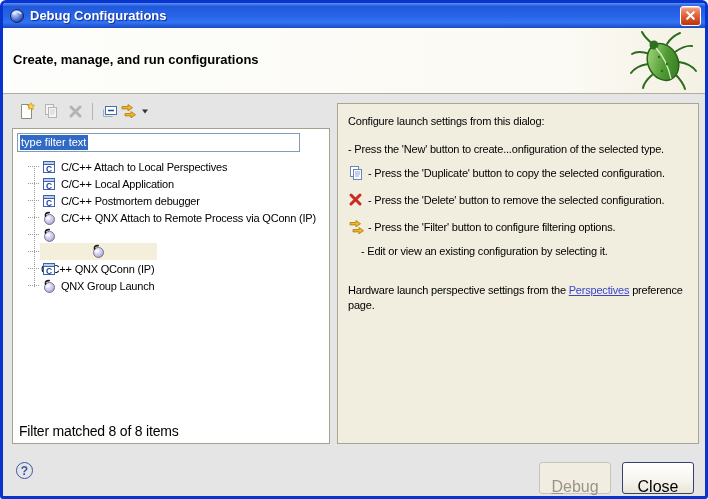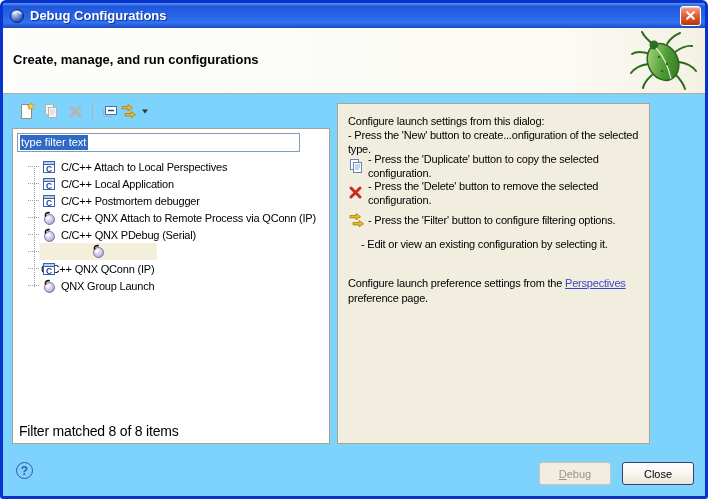--- a/index.html
+++ b/index.html
@@ -1,20 +1,20 @@
 <!DOCTYPE html>
 <html><head>
 <meta charset="utf-8">
 <style>
   html,body{margin:0;padding:0;background:#fff;}
   *{box-sizing:border-box;}
   .dialog{
     position:relative;width:708px;height:499px;
     border:3px solid #0833cc;border-radius:6px 6px 3px 3px;overflow:hidden;
-    font-family:"Liberation Sans","DejaVu Sans",sans-serif;background:#7dd3fc;
+    font-family:"Liberation Sans","DejaVu Sans",sans-serif;background:#e5e5e5;
   }
   
   .titlebar{height:25px;display:flex;align-items:center;padding:0 4px 0 6px;
     background:linear-gradient(180deg,#5a93f5 0%,#2058dc 14%,#2965e8 55%,#3173f2 78%,#1b49c4 100%);}
   .app-icon{width:16px;height:16px;flex:none;display:flex;}
   .title{color:#fff;font-weight:bold;font-size:13px;flex:1;margin-left:5px;text-shadow:1px 1px 1px #123093;white-space:nowrap;}
   .close-btn{width:21px;height:20px;border:1px solid #fff;border-radius:3px;flex:none;cursor:default;
     background:linear-gradient(180deg,#f2a58c 0%,#e2633c 45%,#c03a10 92%);
     display:flex;align-items:center;justify-content:center;box-shadow:inset 0 1px 1px rgba(255,255,255,.5);}
   
@@ -35,36 +35,36 @@
     display:flex;align-items:center;padding-left:2px;font-size:11px;overflow:hidden;}
   .filter-sel{background:#316ac5;color:#fff;padding:1px 2px 2px 1px;white-space:pre;}
   .tree{position:relative;margin-top:6px;}
   .vguide{position:absolute;left:21px;top:8px;height:121px;border-left:1px dotted #9d9d9d;}
   .tree-row{height:17px;display:flex;align-items:center;padding-left:15px;white-space:nowrap;letter-spacing:-0.2px;}
   .hguide{width:11px;border-top:1px dotted #9d9d9d;margin-right:1px;flex:none;}
   .row-content{display:inline-flex;align-items:center;gap:4px;height:17px;padding:0 3px 0 1px;}
   .tree-row.selected .row-content{background:#f4efdb;flex-direction:column;}
   .status{position:absolute;left:6px;bottom:4px;font-size:14px;letter-spacing:-0.2px;}
   
-  .help-panel{position:absolute;left:334px;top:9px;width:313px;height:341px;background:#f1eee0;
+  .help-panel{position:absolute;left:334px;top:9px;width:362px;height:341px;background:#f1eee0;
     border:1px solid #aaa593;padding:10px 6px 0 10px;letter-spacing:-0.2px;line-height:14px;}
-  .bullets{margin-top:3px;}
+  .bullets{margin-top:10px;}
   .bullet{display:flex;align-items:center;height:27px;}
   .bullet.plain{height:21px;}
   .bullet.indent{padding-left:13px;}
   .bicon{width:20px;flex:none;display:inline-flex;}
   .perspective{margin-top:22px;line-height:15px;padding-right:2px;}
   .link{color:#3a45c8;text-decoration:underline;cursor:pointer;text-align:center;}
   
   .footer{position:relative;height:46px;}
   .help-btn{position:absolute;left:13px;top:12px;width:17px;height:17px;border:1px solid #3a55a5;border-radius:50%;
     color:#3a55a5;font-size:12px;display:flex;align-items:center;justify-content:center;font-weight:bold;cursor:default;}
   .buttons{position:absolute;right:11px;top:12px;display:flex;gap:11px;}
-  .btn{width:72px;height:23px;font-size:11px;border-radius:3px;display:flex;align-items:center;justify-content:center;
-    font-family:inherit;padding:0;cursor:default;}
+  .btn{width:72px;height:23px;font-size:16px;border-radius:3px;display:flex;justify-content:center;
+    font-family:inherit;padding:15px;cursor:default;}
   .btn-disabled{background:#f1eee1;border:1px solid #c9c5b4;color:#9a9487;}
   .btn-default{background:linear-gradient(180deg,#ffffff 0%,#f7f5ee 55%,#e9e5d6 100%);border:1px solid #35406d;color:#000;}
   .defs{position:absolute;width:0;height:0;overflow:hidden;}
 </style>
 </head>
 <body>
 
 <svg class="defs" aria-hidden="true">
   <defs>
     <radialGradient id="eg" cx="35%" cy="30%" r="80%">
@@ -239,21 +239,20 @@
           <div class="tree-row">
             <span class="hguide"></span>
             <span class="row-content">
               <span class="ticon">
                 <svg width="16" height="16" viewBox="0 0 16 16">
                   <circle cx="8.5" cy="9.5" r="5" fill="url(#qg)" stroke="#7a7398"></circle>
                   <ellipse cx="7" cy="8" rx="2.4" ry="1.8" fill="#ffffff" opacity="0.65"></ellipse>
                   <path d="M4.5 6.2 Q3.8 2.4 8.2 2.6" stroke="#1c1c1c" stroke-width="1.6" fill="none" stroke-linecap="round"></path>
                 </svg>
               </span>
-              <span class="tree-label">C/C++ QNX PDebug (Serial)</span>
             </span>
           </div>
           <div class="tree-row selected">
             <span class="hguide"></span>
             <span class="row-content">
               <span class="ticon">
                 <svg width="16" height="16" viewBox="0 0 16 16">
                   <circle cx="8.5" cy="9.5" r="5" fill="url(#qg)" stroke="#7a7398"></circle>
                   <ellipse cx="7" cy="8" rx="2.4" ry="1.8" fill="#ffffff" opacity="0.65"></ellipse>
                   <path d="M4.5 6.2 Q3.8 2.4 8.2 2.6" stroke="#1c1c1c" stroke-width="1.6" fill="none" stroke-linecap="round"></path>
@@ -322,21 +321,21 @@
                 <path d="M5 10.5 h6 v-2 l4.5 3.2 -4.5 3.2 v-2 h-6 z" fill="#f0b428" stroke="#a87d10" stroke-width="0.8"></path>
               </svg>
             </span>
             <span>- Press the 'Filter' button to configure filtering options.</span>
           </div>
           <div class="bullet plain indent">
             <span>- Edit or view an existing configuration by selecting it.</span>
           </div>
         </div>
       <div class="perspective">
-        <span>Configure launch preference settings from the </span><span class="link">Perspectives</span><span> preference page.</span>
+        <span>Hardware launch perspective settings from the </span><span class="link">Perspectives</span><span> preference page.</span>
       </div>
     </div>
   </div>
 
   <div class="footer">
     <div class="help-btn">
       <span>?</span>
     </div>
     <div class="buttons">
       <button class="btn btn-disabled" disabled="">

